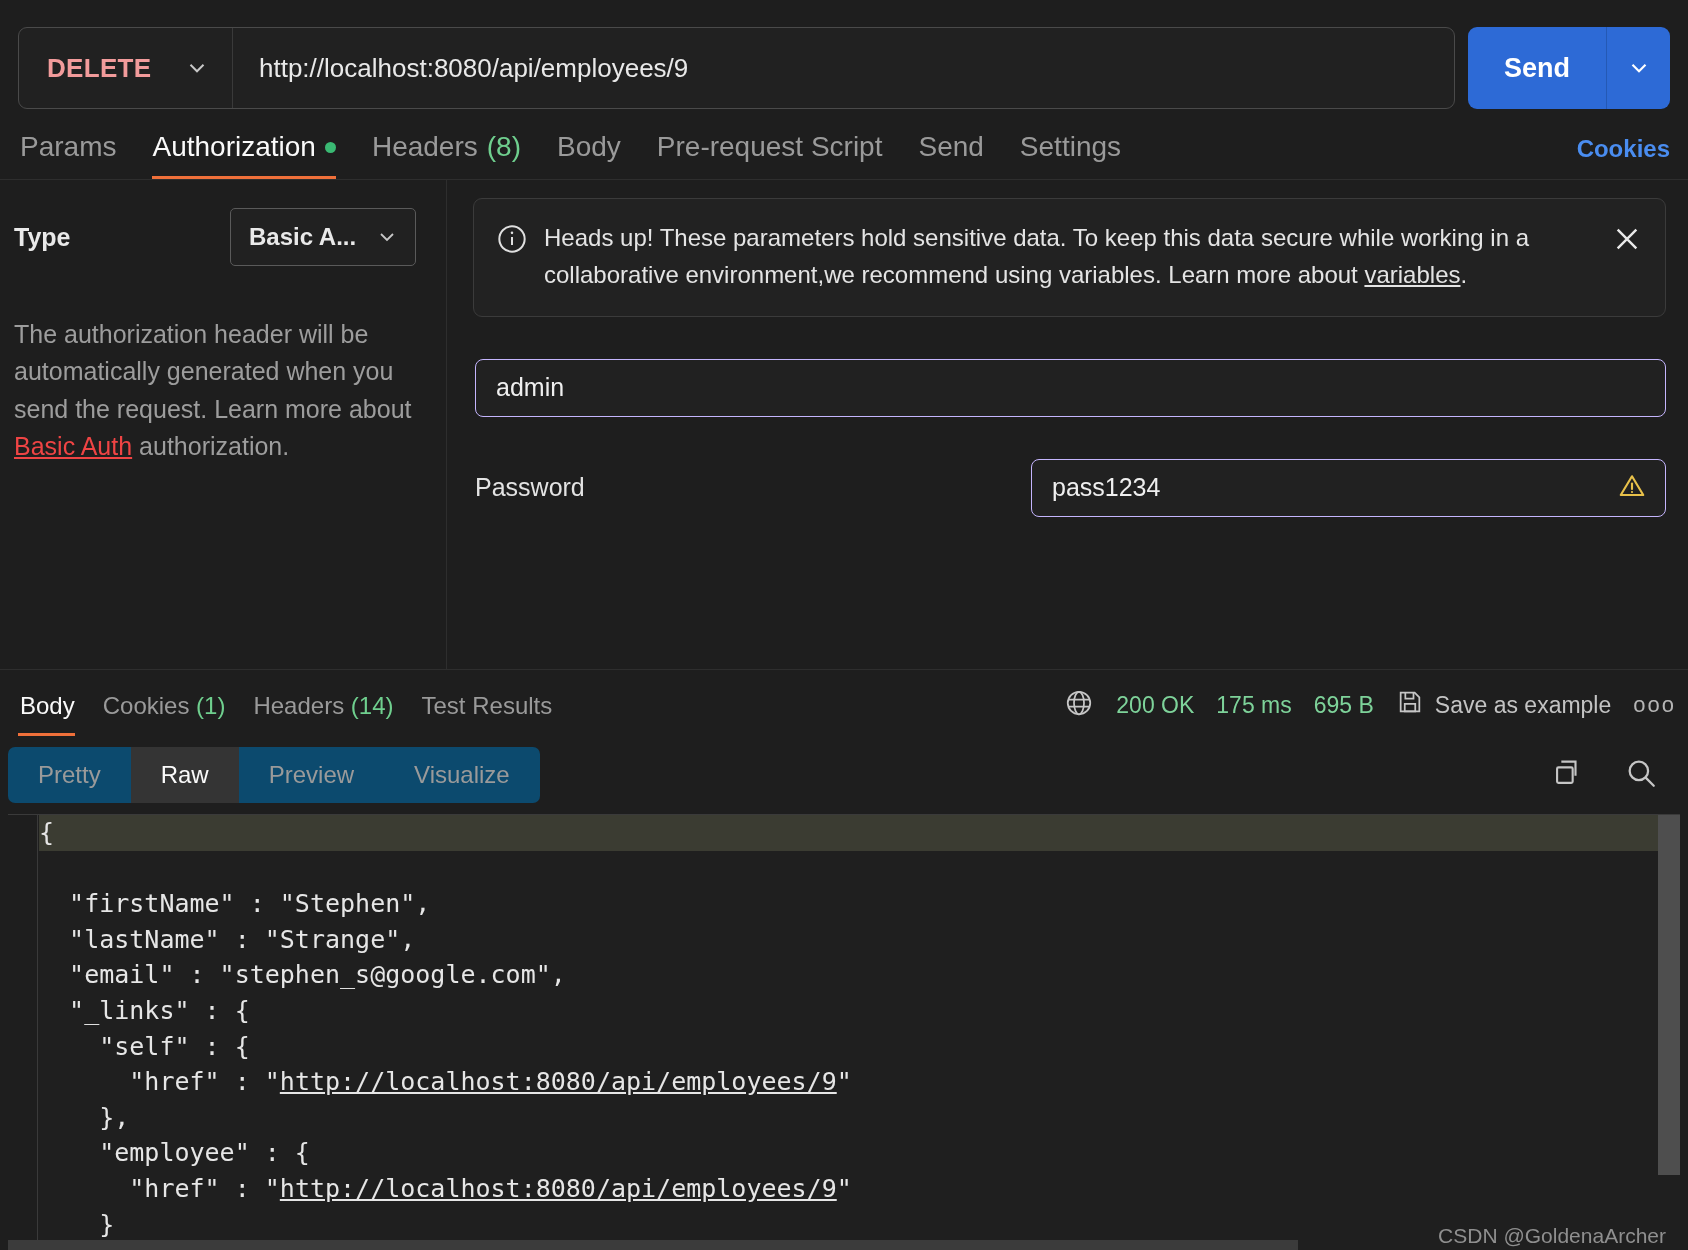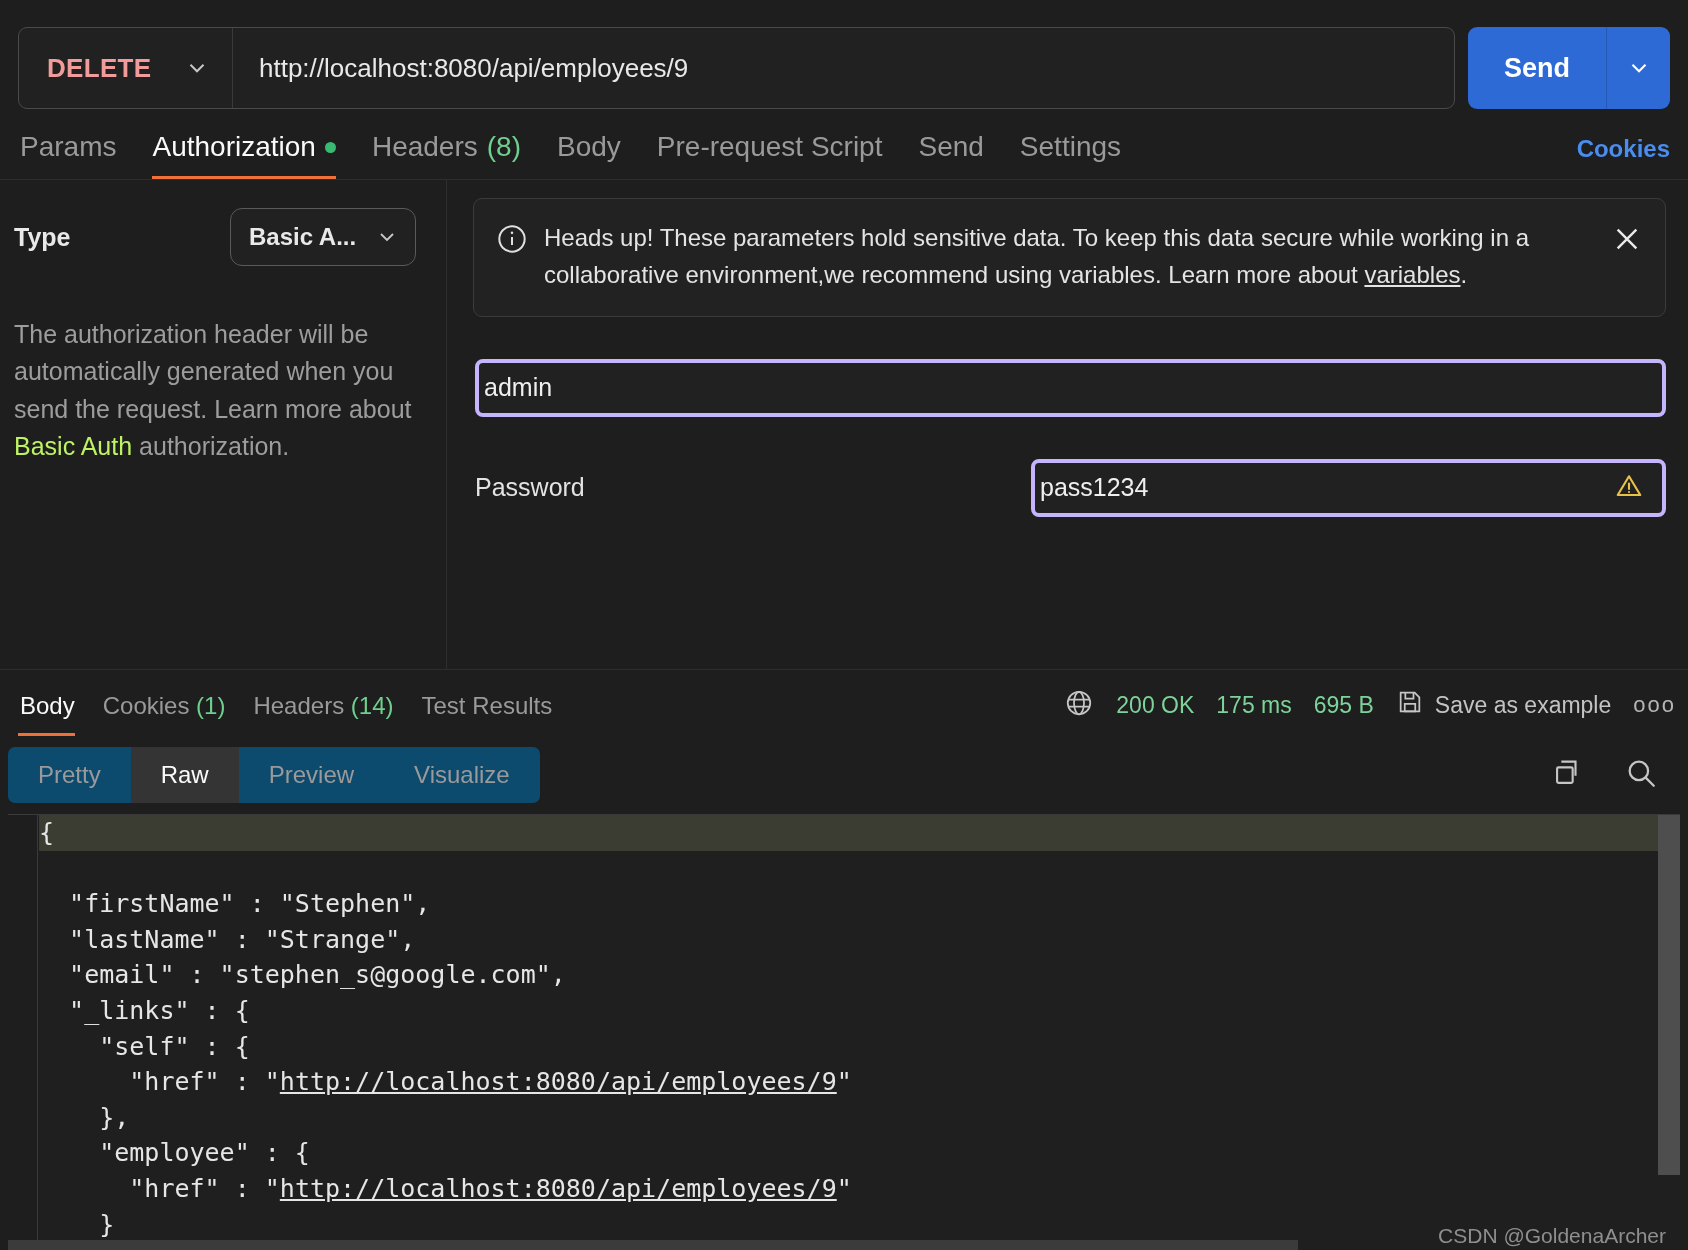--- a/index.html
+++ b/index.html
@@ -72,46 +72,46 @@
 
   
   .auth-pane { display: flex; height: 490px; border-bottom: 1px solid #2e2e2e; }
   .auth-left {
     width: 447px; border-right: 1px solid #2e2e2e;
     padding: 28px 16px 0 14px;
   }
   .type-row { display: flex; align-items: center; justify-content: space-between; padding-right: 14px; text-align: center;}
   .type-label { font-size: 25px; font-weight: bold; color: #e9e9e9; }
   .type-select {
-    width: 186px; height: 58px; border: 1px solid #5a5a5a; border-radius: 12px;
+    width: 186px; height: 58px; border: 1px solid #5a5a5a; border-radius: 5px;
     display: flex; align-items: center; justify-content: space-between;
     padding: 0 16px 0 18px; background: #212121; cursor: pointer;
   }
   .type-select-text { font-size: 24px; color: #e9e9e9; font-weight: 600; }
   .auth-desc {
     margin-top: 50px; font-size: 25px; line-height: 1.49; color: #9d9d9d;
   }
-  .auth-desc .u { color: #bef264; cursor: pointer; }
+  .auth-desc .u { color: #ef4444; text-decoration: underline; cursor: pointer; }
 
   .auth-right { flex: 1; padding: 18px 22px 0 26px; }
   .notice {
     border: 1px solid #3b3b3b; border-radius: 9px; background: #222222;
     padding: 20px 22px 22px 22px; display: flex; gap: 16px; align-items: flex-start;
   }
   .notice-ico { flex: 0 0 auto; margin-top: 4px; }
   .notice-text { flex: 1; font-size: 24px; line-height: 1.56; color: #e4e4e4; }
   .notice-text .u { text-decoration: underline; cursor: pointer; }
   .notice-x { flex: 0 0 auto; margin-top: 4px; cursor: pointer; }
 
   .field-row { display: flex; align-items: center; margin-top: 42px; padding-left: 2px;}
   .field-label { width: 556px; font-size: 25px; color: #e3e3e3; }
   .field-input {
-    flex: 1; height: 58px; border: 4px solid #c4b5fd; border-radius: 8px;
+    flex: 1; height: 58px; border: 1px solid #c4b5fd; border-radius: 8px;
     background: #212121; display: flex; align-items: center;
-    padding: 0 18px 0 5px; cursor: text;
+    padding: 0 18px 0 20px; cursor: text;
   }
   .field-value { flex: 1; font-size: 25px; color: #efefef; }
 
   
   .resp-tabs {
     display: flex; align-items: flex-end; padding: 0 12px 0 6px;
     height: 66px; position: relative;
   }
   .resp-tab {
     font-size: 24px; color: #9a9a9a; padding: 0 14px 16px 14px; cursor: pointer; position: relative;

